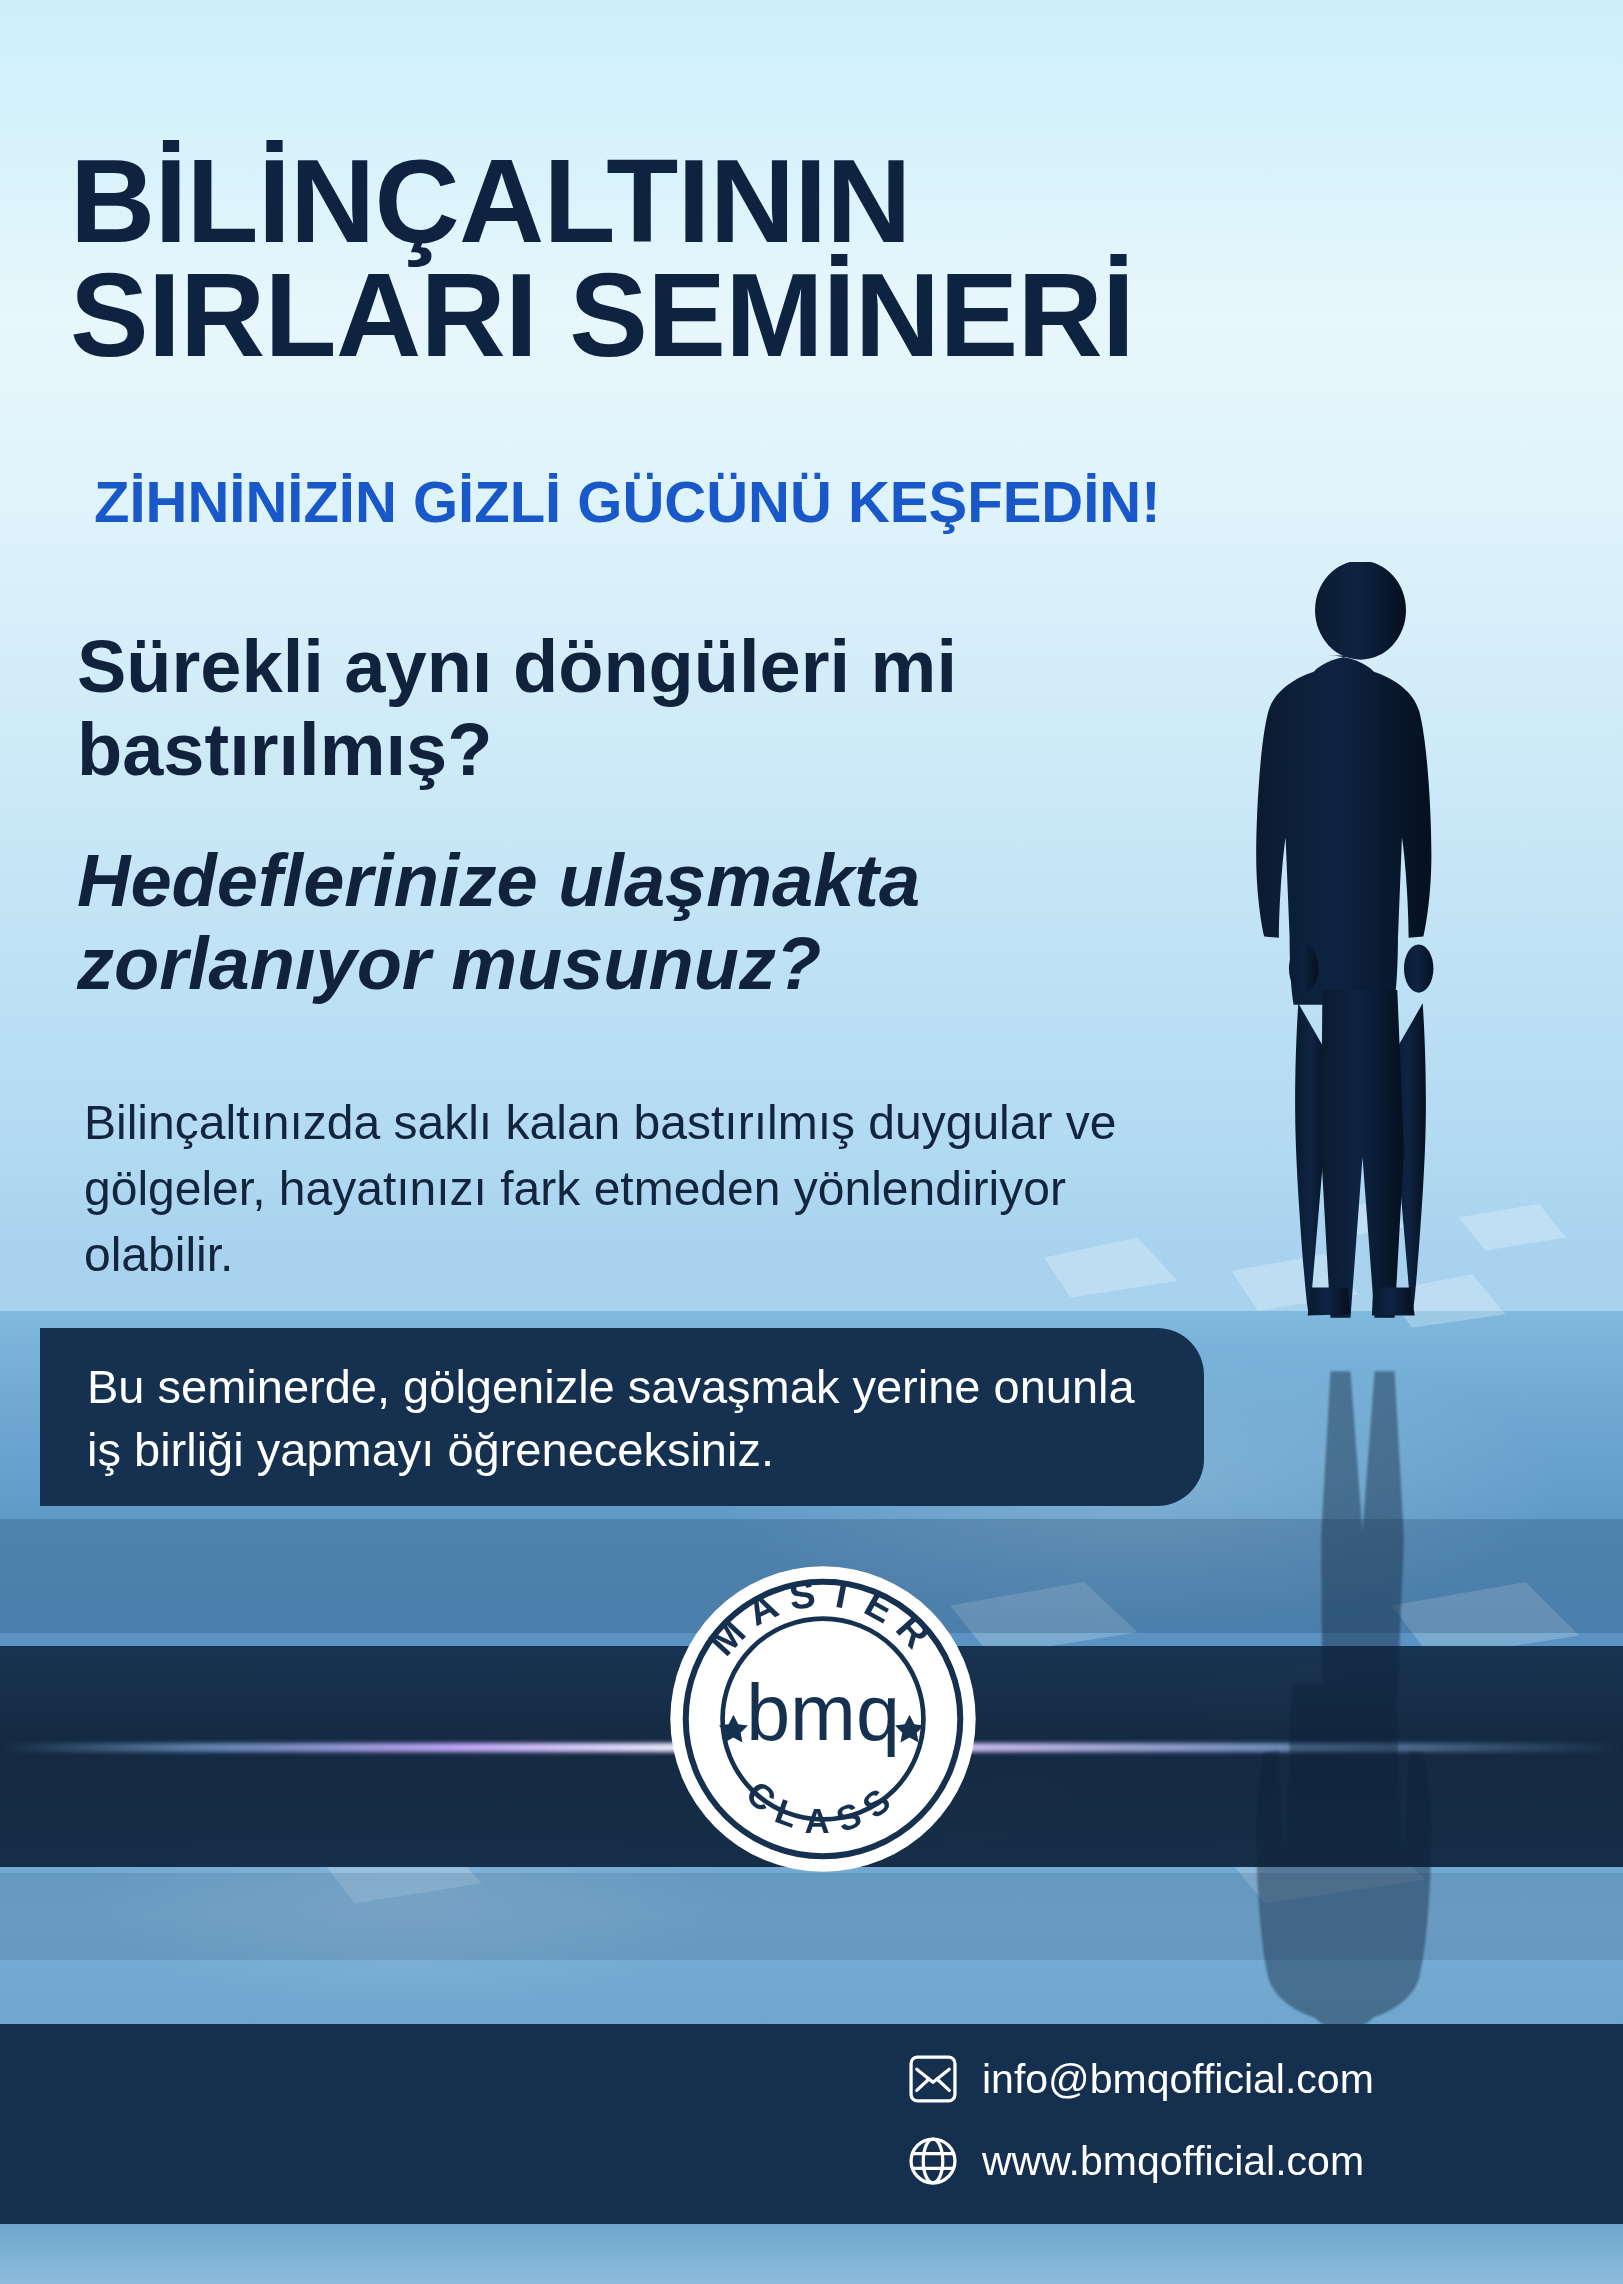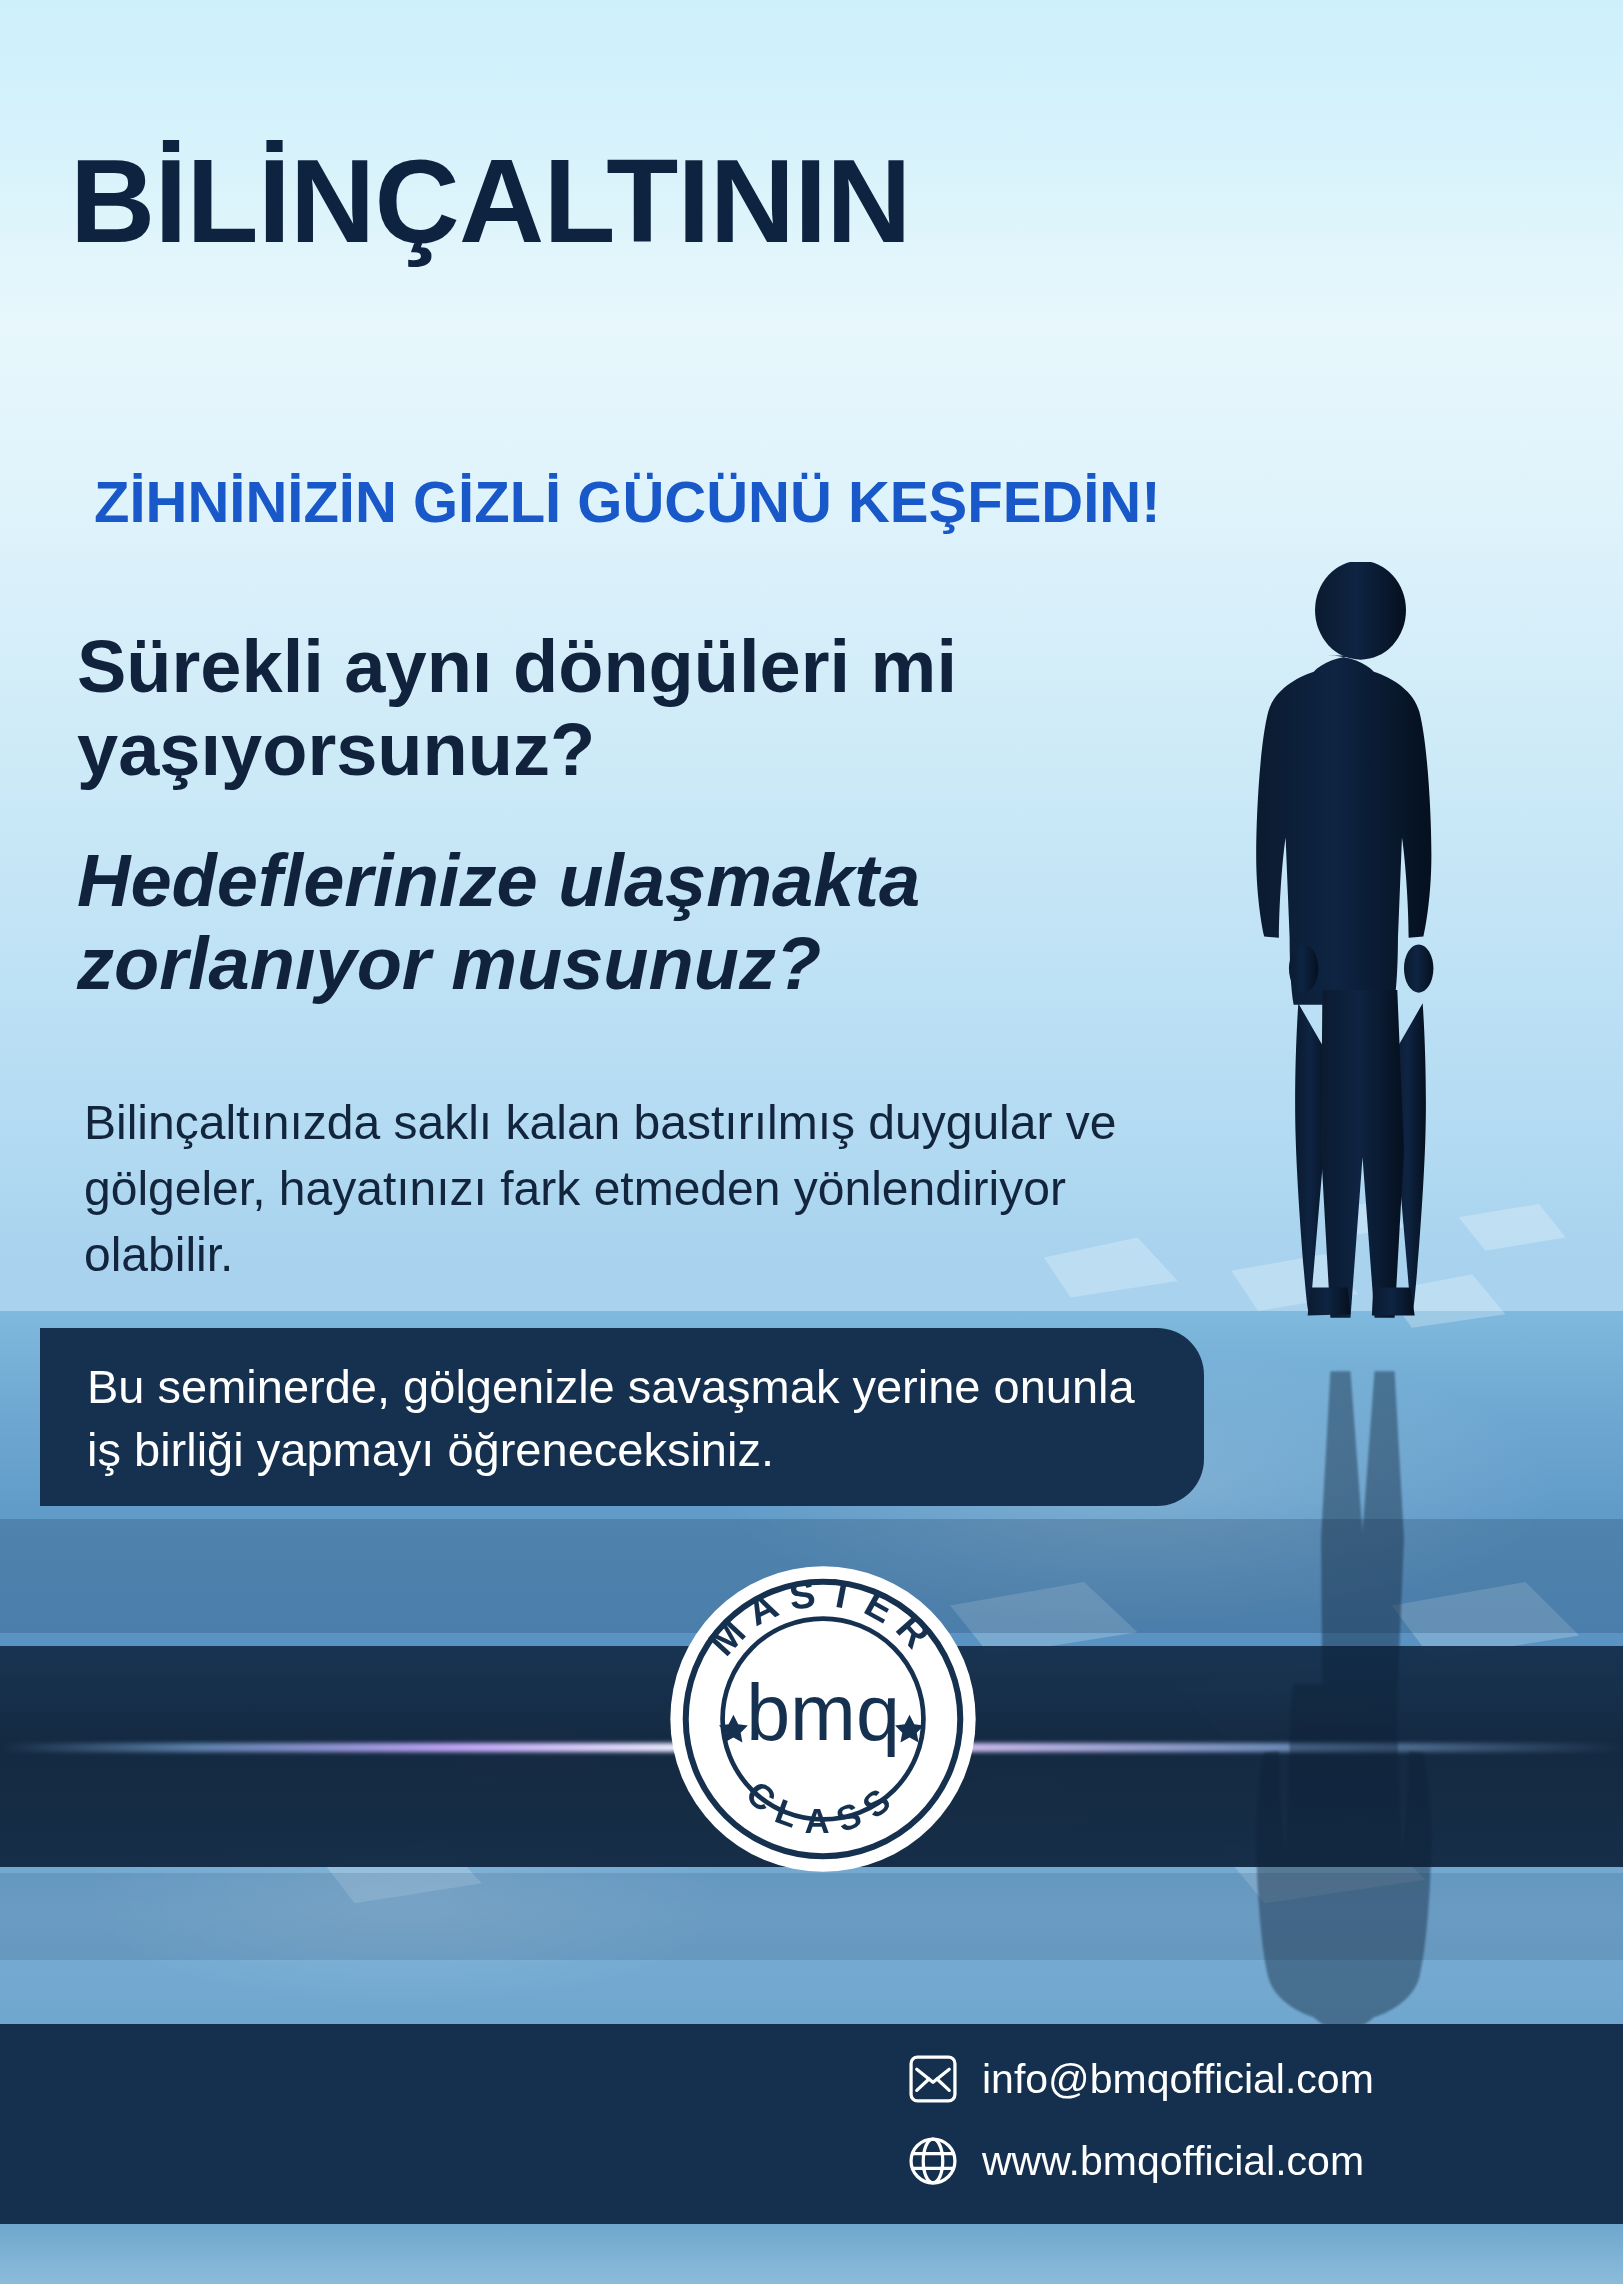--- a/index.html
+++ b/index.html
@@ -298,25 +298,26 @@
   <svg class="reflection" viewBox="0 0 480 1150">
     <g fill="#0d2138">
       <ellipse cx="243" cy="72" rx="68" ry="74"></ellipse>
       <path d="M243 140 c-35 0 -58 12 -70 24 -30 10 -60 30 -68 60 -12 46 -18 150 -18 214 0 50 6 96 12 122 l22 2 c0 -40 4 -110 10 -150 l6 150 c0 40 2 80 6 100 l150 0 c4 -20 6 -60 6 -100 l6 -150 c6 40 10 110 10 150 l22 -2 c6 -26 12 -72 12 -122 0 -64 -6 -168 -18 -214 -8 -30 -38 -50 -68 -60 -12 -12 -35 -24 -70 -24 z"></path>
       <path d="M186 640 l112 0 l10 240 l-14 250 l-30 0 l-18 -240 l-18 240 l-30 0 l-14 -250 z"></path>
     </g>
   </svg>
 
   <div class="title-wrap">
     <div class="title">BİLİNÇALTININ</div>
+    <div class="title">SIRLARI SEMİNERİ</div>
   </div>
 
   <div class="subtitle">ZİHNİNİZİN GİZLİ GÜCÜNÜ KEŞFEDİN!</div>
 
-  <div class="q1">Sürekli aynı döngüleri mi yaşıyorsunuz?</div>
+  <div class="q1">Sürekli aynı döngüleri mi bastırılmış?</div>
   <div class="q2">Hedeflerinize ulaşmakta zorlanıyor musunuz?</div>
 
   <div class="body-text">Bilinçaltınızda saklı kalan bastırılmış duygular ve gölgeler, hayatınızı fark etmeden yönlendiriyor olabilir.</div>
 
   <div class="callout">Bu seminerde, gölgenizle savaşmak yerine onunla iş birliği yapmayı öğreneceksiniz.</div>
 
   <svg class="logo" viewBox="0 0 460 460">
     <circle cx="230" cy="230" r="228" fill="#ffffff"></circle>
     <circle cx="230" cy="230" r="205" fill="none" stroke="#16314f" stroke-width="9"></circle>
     <circle cx="230" cy="230" r="150" fill="none" stroke="#16314f" stroke-width="7"></circle>

